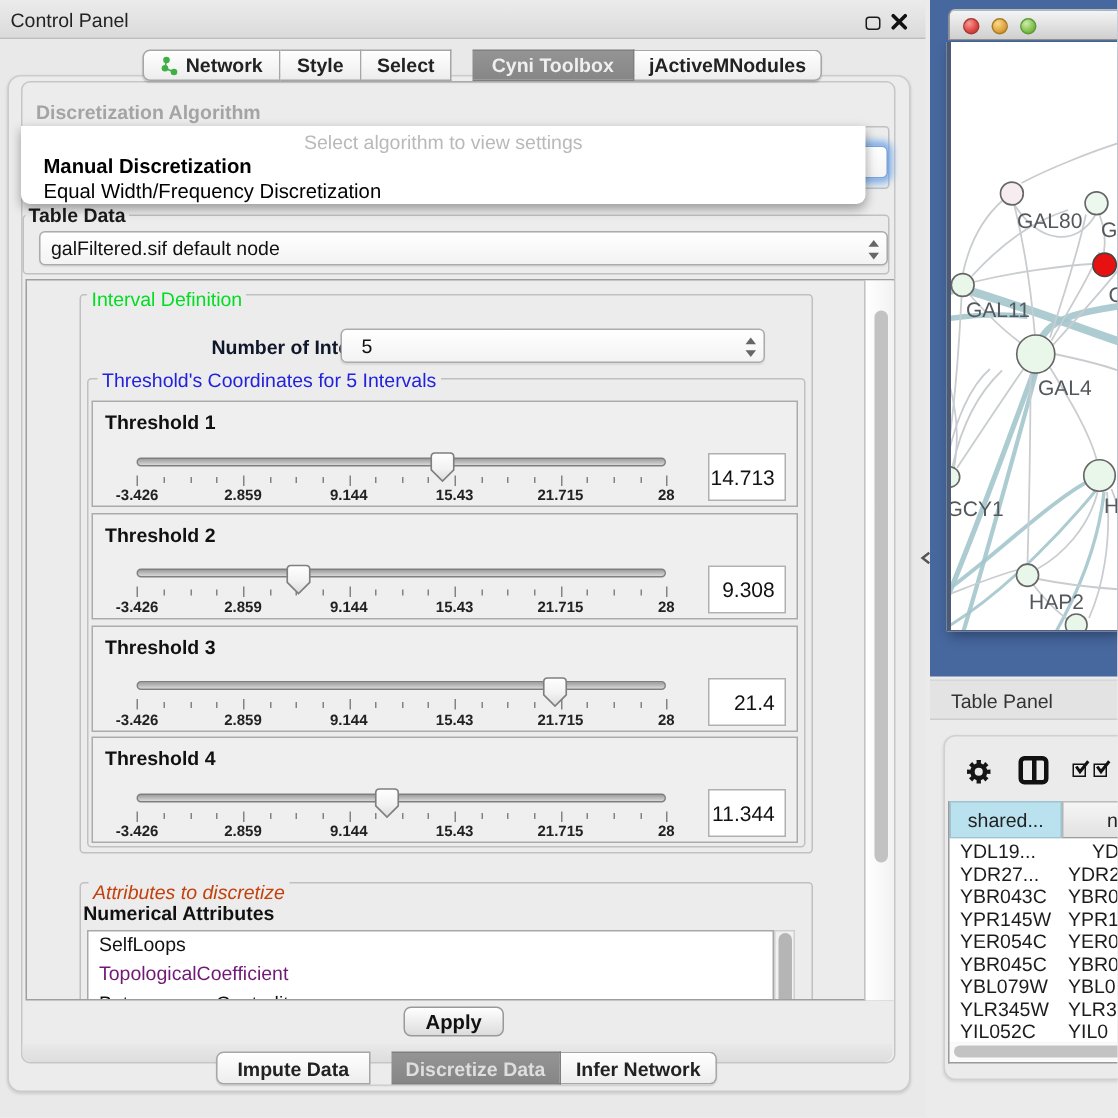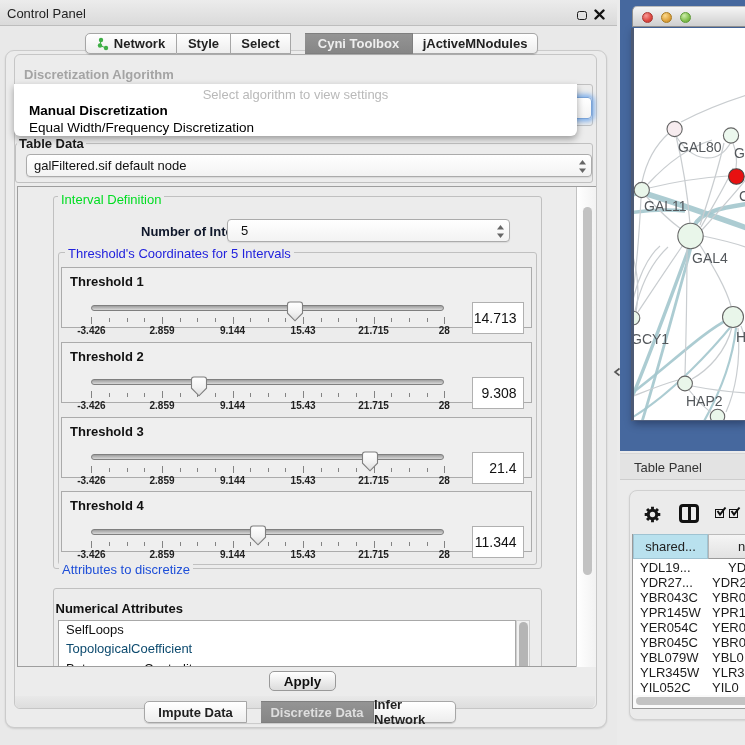--- a/index.html
+++ b/index.html
@@ -9,21 +9,21 @@
 #leftbg{left:0;top:26px;width:617px;height:719px;background:#e9e9e9;}
 #contentpanel{left:5px;top:50px;width:602px;height:678px;background:#ececec;border:1px solid #cbcbcb;border-radius:9px;box-shadow:0 1px 2px rgba(0,0,0,0.12);}
 .seg{position:absolute;display:flex;height:21px;border-radius:5px;box-shadow:0 1px 1px rgba(0,0,0,0.15);}
 .seg .s{height:21px;display:flex;align-items:center;justify-content:center;font-size:13px;font-weight:bold;color:#222;background:linear-gradient(#ffffff,#ededed);border:1px solid #a6a6a6;border-left-width:0;}
 .seg .s:first-child{border-left-width:1px;border-radius:5px 0 0 5px;}
 .seg .s:last-child{border-radius:0 5px 5px 0;}
 .seg .s.on{background:linear-gradient(#949494,#868686);color:#efefef;border-color:#7f7f7f;margin-left:14px;}
 .grp{position:absolute;border:1px solid #c0c0c0;border-radius:3px;}
 .gtitle{position:absolute;font-size:13px;font-weight:normal;background:#ececec;padding:0 3px;}
 .combo{position:absolute;background:linear-gradient(#ffffff,#f3f3f3);border:1px solid #ababab;border-radius:4px;font-size:13px;color:#111;display:flex;align-items:center;box-shadow:0 1px 1px rgba(0,0,0,0.08);}
-.tpanel{position:absolute;left:43px;width:471px;height:61px;background:#efefef;border:1px solid #ababab;padding-left:13px;}
+.tpanel{position:absolute;left:43px;width:471px;height:71px;background:#efefef;border:1px solid #ababab;padding-left:13px;}
 .tlabel{position:absolute;left:8px;top:6px;font-size:13px;font-weight:bold;color:#111;}
 .track{position:absolute;left:29px;top:36.5px;width:353px;height:6px;border-radius:3px;background:linear-gradient(#9e9e9e,#d8d8d8);border:1px solid #7f7f7f;}
 .vbox{position:absolute;left:409.5px;top:34px;width:52px;height:32px;background:#fff;border:1px solid #b0b0b0;font-size:14px;color:#111;display:flex;align-items:center;justify-content:flex-end;padding-right:6px;}
 .tick{position:absolute;width:1px;background:#838383;}
 .tlab{position:absolute;font-size:10px;font-weight:bold;color:#222;transform:translateX(-50%);}
 #popup{left:14px;top:84px;width:563px;height:52px;background:#fff;border-radius:0 0 6px 6px;box-shadow:0 3px 7px rgba(0,0,0,0.35);z-index:50;}
 #popup .r1{position:absolute;left:0;width:100%;top:3px;height:15px;text-align:center;color:#b9b9b9;font-size:13px;}
 #popup .r2{position:absolute;left:15px;top:19px;font-size:13.5px;font-weight:bold;color:#000;}
 #popup .r3{position:absolute;left:15px;top:36px;font-size:13.5px;color:#000;}
 #blue{left:620px;top:0;width:125px;height:451px;background:#46689e;}
@@ -42,21 +42,21 @@
 <div class="abs" id="titlebar">
       <span class="t">Control Panel</span>
   <div class="abs" style="left:577px;top:10.5px;width:10px;height:9px;border:1.5px solid #1a1a1a;border-radius:2.5px;"></div>
   <svg class="abs" style="left:594px;top:9px" width="11" height="11" viewBox="0 0 11 11">
         <path d="M1.5 1.5 L9.5 9.5 M9.5 1.5 L1.5 9.5" stroke="#111" stroke-width="2.4" stroke-linecap="round"></path>
       </svg>
 </div>
 <div class="abs" id="contentpanel"></div>
 <div class="abs" id="innerpanel" style="left:13.5px;top:54px;width:583px;height:655px;background:#ececec;border:1px solid #c6c6c6;border-radius:6px;"></div>
 <div class="abs" style="left:15px;top:696px;width:580px;height:12px;background:linear-gradient(#e9e9e9,#dddddd);border-radius:0 0 6px 6px;"></div>
-<div class="seg" style="left:85px;top:33px;">
+<div class="seg" style="left:95px;top:33px;">
   <div class="s" style="width:92px;"><svg width="13" height="14" viewBox="0 0 13 14" style="margin-right:4px">
           <circle cx="4" cy="3" r="2.2" fill="#3faf46"></circle>
           <circle cx="3" cy="8.5" r="2.2" fill="#3faf46"></circle>
           <circle cx="9" cy="11" r="2.2" fill="#3faf46"></circle>
           <path d="M4 3 L3 8.5 L9 11" stroke="#3faf46" stroke-width="1" fill="none"></path>
         </svg>Network</div>
   <div class="s" style="width:54px;">Style</div>
   <div class="s" style="width:60px;">Select</div>
   <div class="s on" style="width:108px;">Cyni Toolbox</div>
   <div class="s" style="width:125px;">jActiveMNodules</div>
@@ -250,36 +250,36 @@
               <stop offset="0" stop-color="#ffffff"></stop>
               <stop offset="0.55" stop-color="#f2f2f2"></stop>
               <stop offset="1" stop-color="#dcdcdc"></stop>
             </linearGradient>
           </defs>
           <path d="M4 1 H14 Q16.5 1 16.5 3.5 V12.2 L9 19.8 L1.5 12.2 V3.5 Q1.5 1 4 1 Z" fill="url(#thg3)" stroke="#7f7f7f" stroke-width="1.1"></path>
         </svg>
 <div class="vbox">11.344</div>
 </div>
 <div class="grp" style="left:35px;top:401.5px;width:489px;height:130px;"></div>
-<div class="gtitle" style="left:41px;top:375px;color:#1d4ed8;">Attributes to discretize</div>
+<div class="gtitle" style="left:41px;top:400px;color:#c2410c;font-style:italic;">Attributes to discretize</div>
 <div class="abs" style="left:37.5px;top:414.5px;font-size:13px;font-weight:bold;color:#111;">Numerical Attributes</div>
 <div class="abs" style="left:39.5px;top:433px;width:458px;height:60px;background:#fff;border:1px solid #a8a8a8;"></div>
 <div class="abs" style="left:48px;top:435.0px;font-size:13px;color:#111;">SelfLoops</div>
-<div class="abs" style="left:48px;top:454.5px;font-size:13px;color:#0c4a6e;">TopologicalCoefficient</div>
+<div class="abs" style="left:48px;top:454.5px;font-size:13px;color:#701a75;">TopologicalCoefficient</div>
 <div class="abs" style="left:48px;top:474.0px;font-size:13px;color:#111;">BetweennessCentrality</div>
 <div class="abs" style="left:497.5px;top:433.5px;width:14px;height:59px;background:#f1f1f1;border:1px solid #cfcfcf;"></div>
 <div class="abs" style="left:500.7px;top:435px;width:9px;height:58px;background:#b5b5b5;border-radius:4.5px;"></div>
 </div>
 <div class="abs" style="left:576px;top:186.5px;width:19.5px;height:480px;background:linear-gradient(90deg,#ffffff,#f2f2f2);border-left:1px solid #c2c2c2;"></div>
 <div class="abs" style="left:582.5px;top:207px;width:9px;height:368px;background:#c2c2c2;border-radius:4.5px;"></div>
 <div class="abs" style="left:269px;top:671px;width:67px;height:20px;border:1px solid #999;border-radius:5px;background:linear-gradient(#ffffff,#dcdcdc);display:flex;align-items:center;justify-content:center;font-size:13.5px;font-weight:bold;color:#111;">Apply</div>
 <div class="seg" style="left:144px;top:701px;height:22px;">
   <div class="s" style="width:103px;height:22px;">Impute Data</div>
   <div class="s on" style="width:113px;height:22px;color:#dedede;">Discretize Data</div>
-  <div class="s" style="width:82px;height:22px;">Infer Network</div>
+  <div class="s" style="width:104px;height:22px;">Infer Network</div>
 </div>
 <div class="abs" id="blue"></div>
 <div class="abs" id="canvas"></div>
 <div class="abs" id="mactitle">
   <div class="light" style="left:8.5px;background:radial-gradient(circle at 35% 30%,#f79a96,#dd4740 60%,#bb3333);border:1px solid #a93732;"></div>
   <div class="light" style="left:27.5px;background:radial-gradient(circle at 35% 30%,#fbd98c,#dfa33f 60%,#b8821f);border:1px solid #a87b22;"></div>
   <div class="light" style="left:46.5px;background:radial-gradient(circle at 35% 30%,#cdedaa,#82c04f 60%,#5f9c37);border:1px solid #5d9a36;"></div>
 </div>
 <svg class="abs" style="left:634px;top:28px;" width="111" height="392" viewBox="634 28 111 392" fill="none">
 <path d="M628,197 L642,191" stroke="#a3c6cd" stroke-width="4" opacity="0.9"></path>

